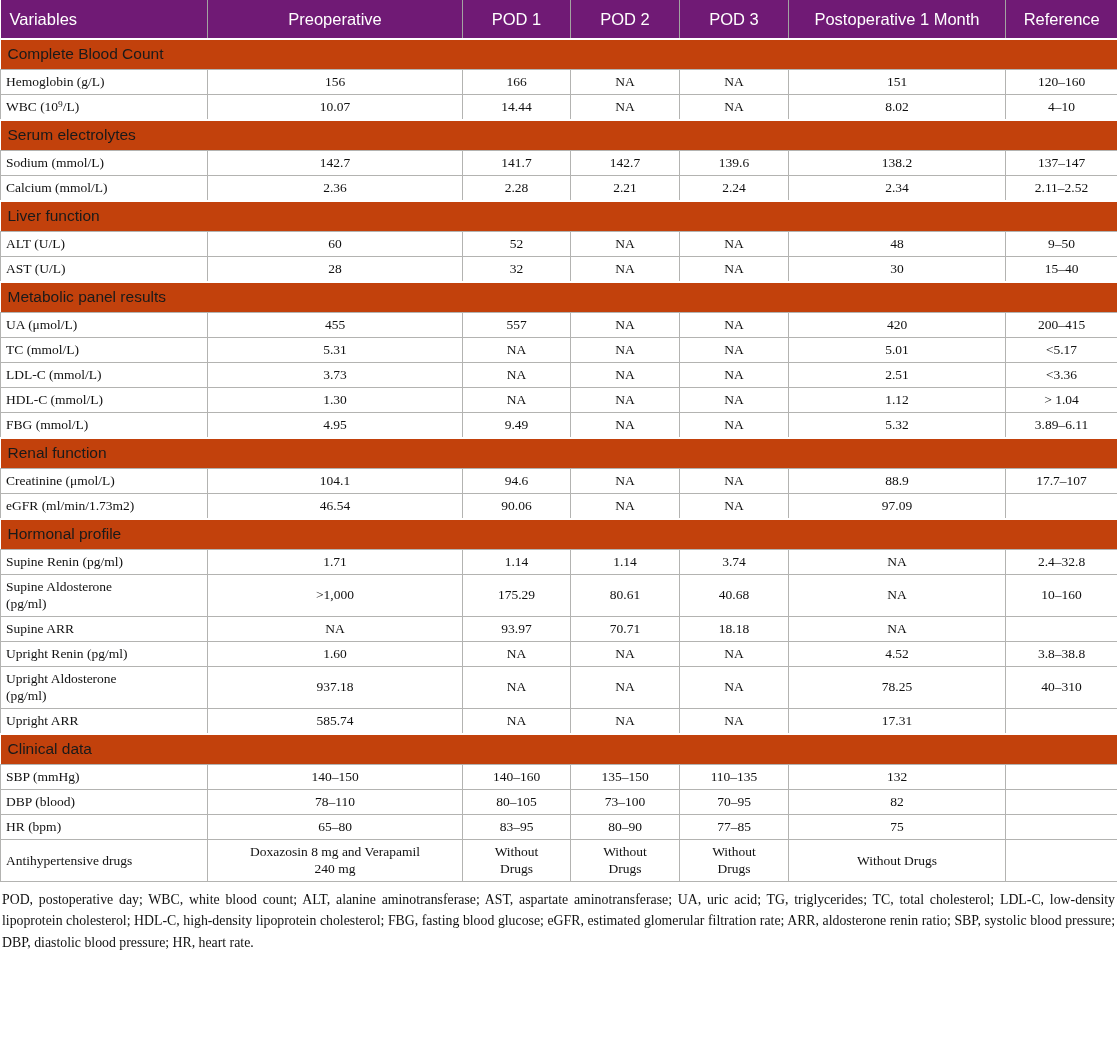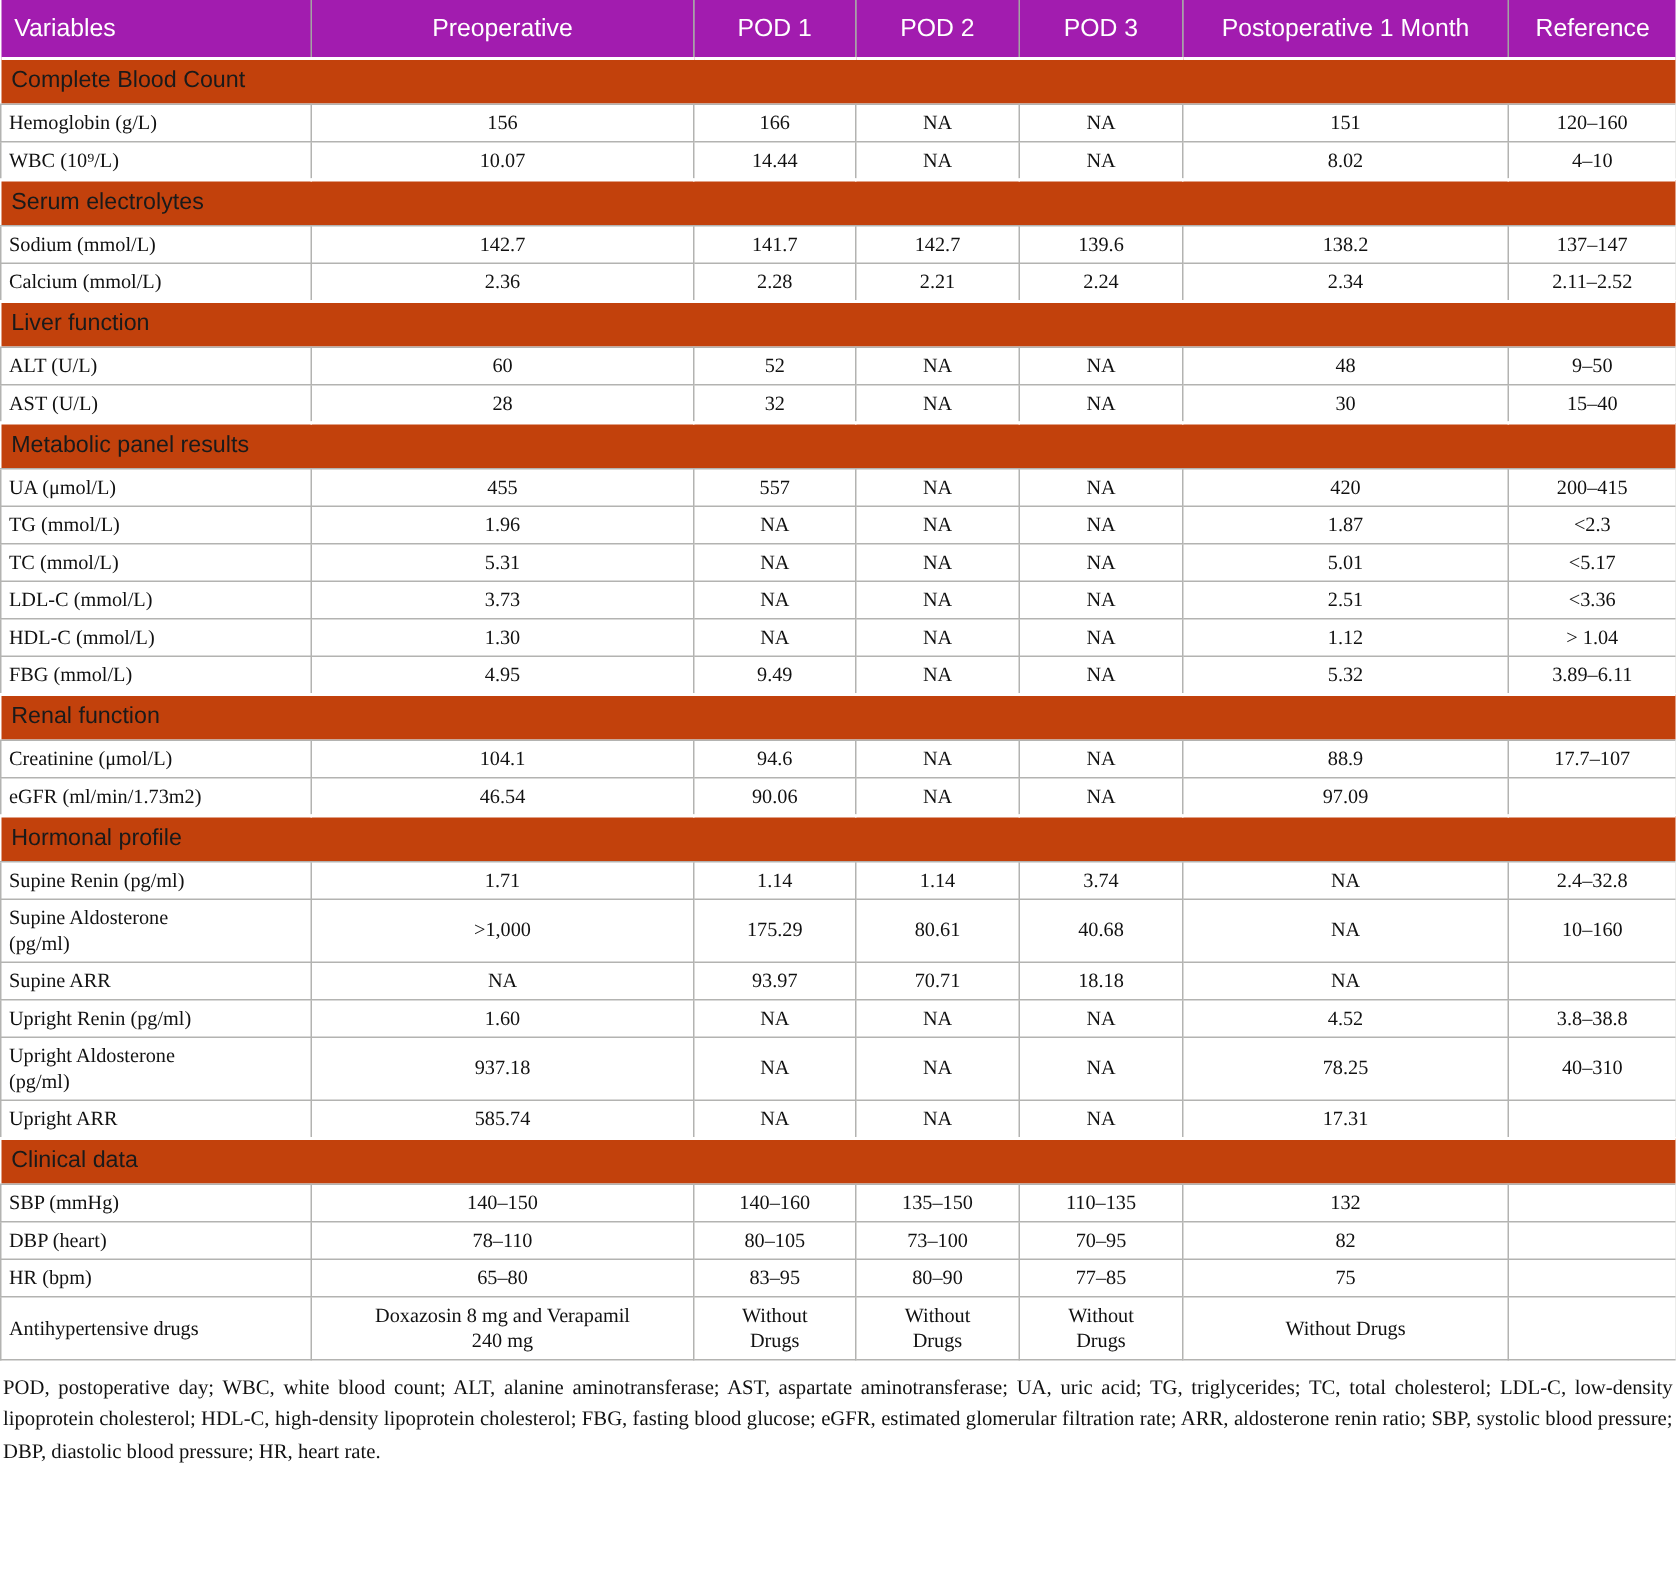--- a/index.html
+++ b/index.html
@@ -11,21 +11,21 @@
     width: 1117px;
     font-family: "Liberation Serif", serif;
     color: #111111;
   }
   table.lab-table {
     width: 1117px;
     border-collapse: collapse;
     table-layout: fixed;
   }
   table.lab-table th {
-    background: #a21caf;
+    background: #701a75;
     color: #ffffff;
     font-family: "Liberation Sans", sans-serif;
     font-weight: 400;
     font-size: 16.5px;
     line-height: 1.25;
     vertical-align: top;
     padding: 9px 6px 8px 6px;
     text-align: center;
     border-right: 1px solid #a3a3a1;
     border-bottom: 2px solid #ffffff;
@@ -166,29 +166,20 @@
         <tr class="data-row">
           <td class="var-cell">UA (μmol/L)</td>
           <td class="val-cell">455</td>
           <td class="val-cell">557</td>
           <td class="val-cell">NA</td>
           <td class="val-cell">NA</td>
           <td class="val-cell">420</td>
           <td class="val-cell">200–415</td>
         </tr>
         <tr class="data-row">
-          <td class="var-cell">TG (mmol/L)</td>
-          <td class="val-cell">1.96</td>
-          <td class="val-cell">NA</td>
-          <td class="val-cell">NA</td>
-          <td class="val-cell">NA</td>
-          <td class="val-cell">1.87</td>
-          <td class="val-cell">&lt;2.3</td>
-        </tr>
-        <tr class="data-row">
           <td class="var-cell">TC (mmol/L)</td>
           <td class="val-cell">5.31</td>
           <td class="val-cell">NA</td>
           <td class="val-cell">NA</td>
           <td class="val-cell">NA</td>
           <td class="val-cell">5.01</td>
           <td class="val-cell">&lt;5.17</td>
         </tr>
         <tr class="data-row">
           <td class="var-cell">LDL-C (mmol/L)</td>
@@ -303,21 +294,21 @@
         <tr class="data-row">
           <td class="var-cell">SBP (mmHg)</td>
           <td class="val-cell">140–150</td>
           <td class="val-cell">140–160</td>
           <td class="val-cell">135–150</td>
           <td class="val-cell">110–135</td>
           <td class="val-cell">132</td>
           <td class="val-cell"></td>
         </tr>
         <tr class="data-row">
-          <td class="var-cell">DBP (heart)</td>
+          <td class="var-cell">DBP (blood)</td>
           <td class="val-cell">78–110</td>
           <td class="val-cell">80–105</td>
           <td class="val-cell">73–100</td>
           <td class="val-cell">70–95</td>
           <td class="val-cell">82</td>
           <td class="val-cell"></td>
         </tr>
         <tr class="data-row">
           <td class="var-cell">HR (bpm)</td>
           <td class="val-cell">65–80</td>

